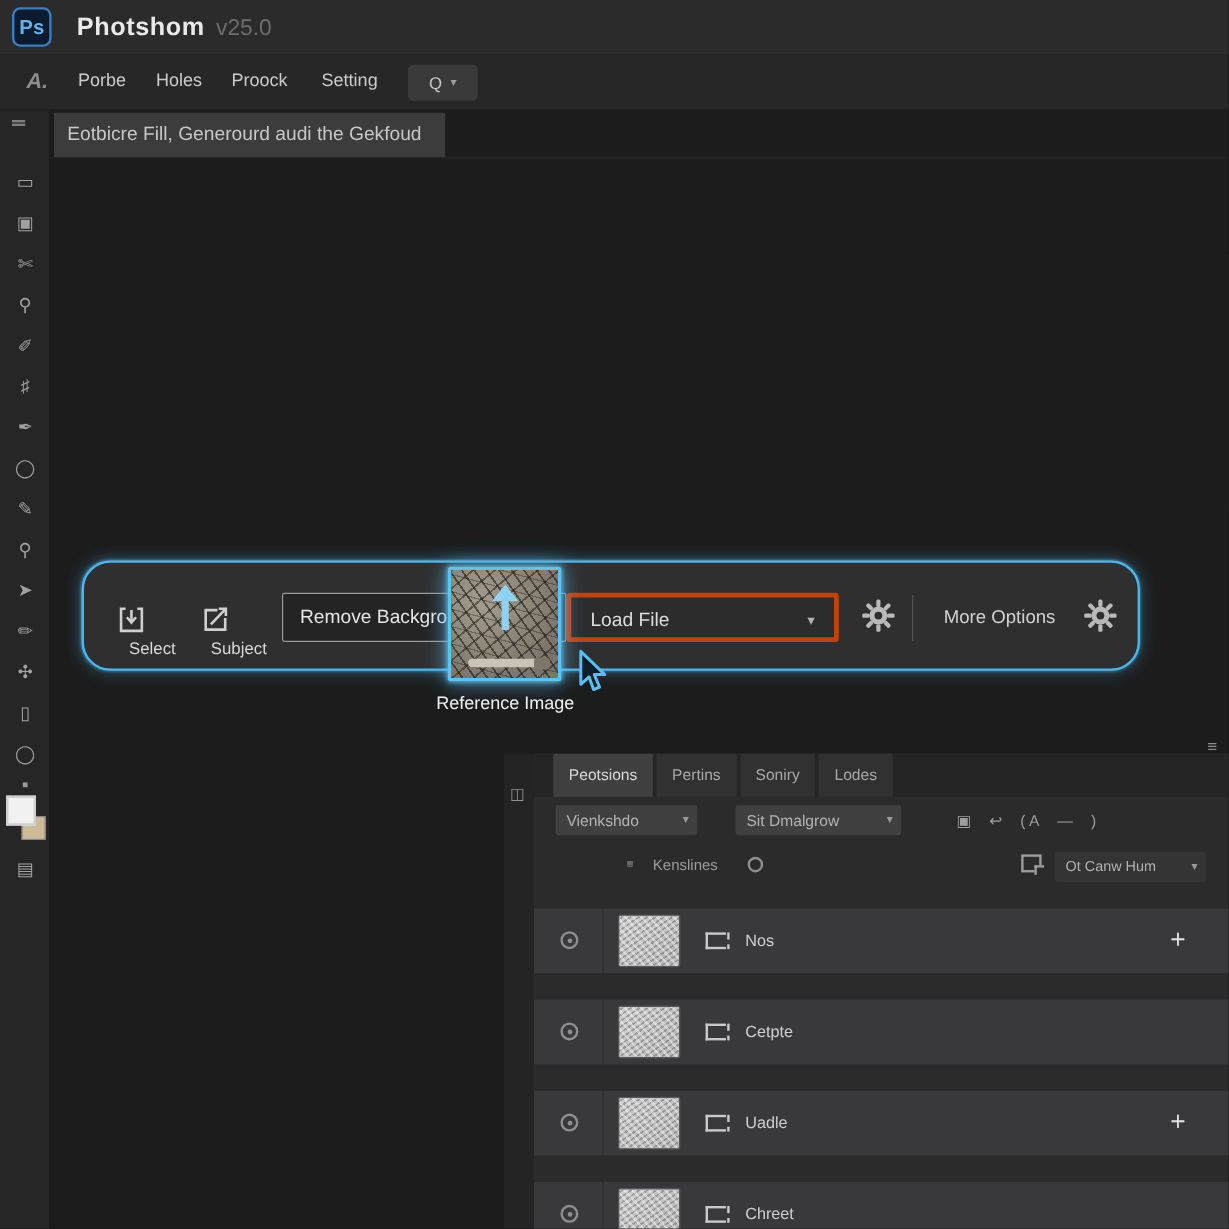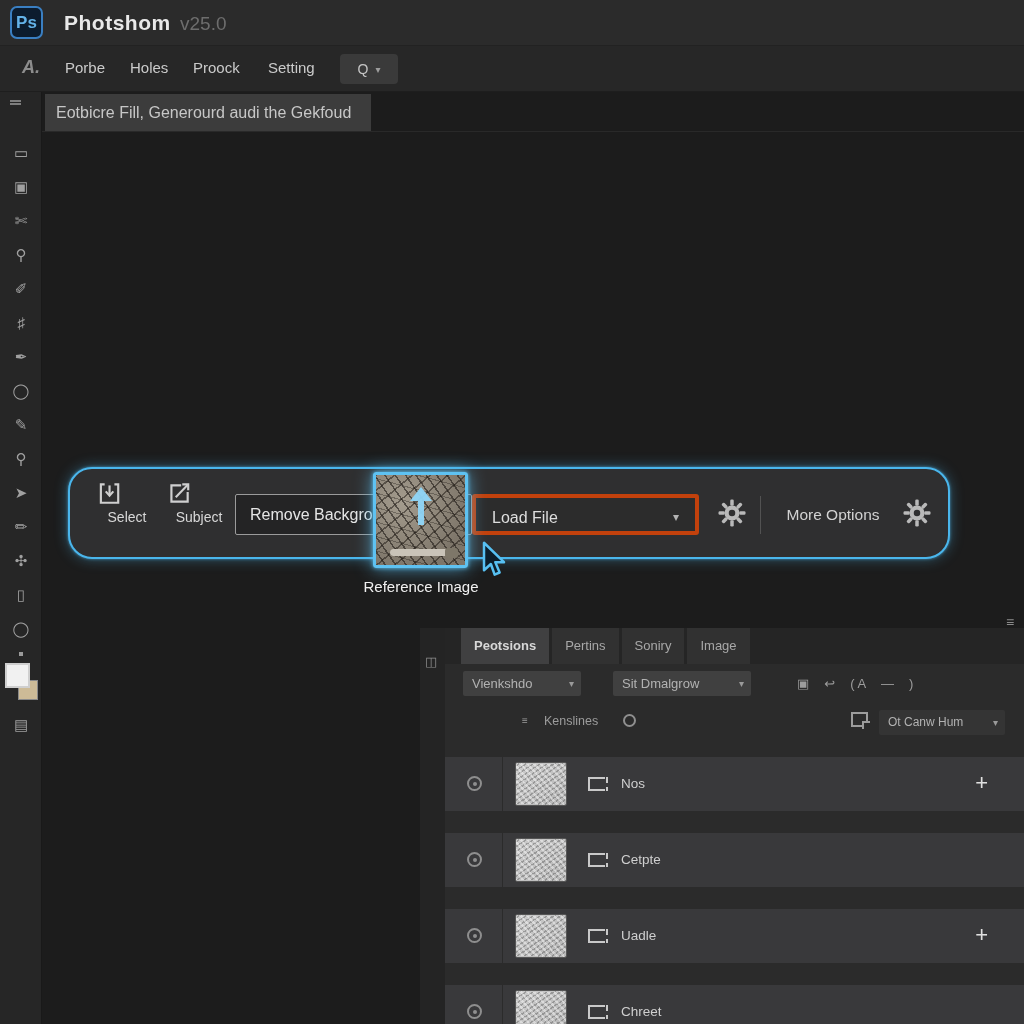--- a/index.html
+++ b/index.html
@@ -46,21 +46,21 @@
   .swatch-dot { width:4px; height:4px; background:#9a9a9a; margin:6px 0 4px; }
   .swatches { position:relative; width:42px; height:46px; margin-top:2px; }
   .swatch-bg { position:absolute; left:18px; top:18px; width:20px; height:20px;
     background:#cdbb97; border:1px solid #8a8a8a; }
   .swatch-fg { position:absolute; left:5px; top:1px; width:25px; height:25px;
     background:#f1f1f1; border:2px solid #cfcfcf; }
   
   .taskbar { position:absolute; left:68px; top:467px; width:882px; height:92px;
     background:#2f2f30; border:2px solid #4ab6ec; border-radius:24px;
     box-shadow:0 0 14px rgba(77,182,236,.4), 0 0 3px rgba(77,182,236,.7); }
-  .tb-col { position:absolute; top:11px; text-align:center; }
+  .tb-col { position:absolute; top:34px; text-align:center; }
   .tb-col .lbl { display:block; margin-top:3px; font-size:14px; color:#d8d8d8; }
   .tb-select { left:26px; width:62px; }
   .tb-subject { left:96px; width:66px; }
   .btn-field { position:absolute; top:25px; height:41px; font-size:16px; color:#e5e5e5;
     line-height:39px; }
   .tb-removebg { left:165px; width:237px; background:#242425; border:1px solid #9b9b9b;
     border-radius:2px; padding-left:14px; }
   .tb-loadfile { left:402px; width:227px; background:#2c2c2c; border:4px solid #c2410c;
     border-radius:3px; padding-left:16px; color:#dedede; }
   .tb-loadfile .chev { position:absolute; right:16px; top:0; font-size:12px; color:#b3b3b3; }
@@ -89,21 +89,21 @@
   
   .panel-strip { position:absolute; left:420px; top:628px; width:25px; height:396px;
     background:#242424; }
   .panel-strip .collapse { position:absolute; left:5px; top:26px; font-size:13px; color:#8f8f8f; }
   .panel-menu { position:absolute; left:1006px; top:614px; font-size:14px; color:#8b8b8b; z-index:3;}
   .panel { position:absolute; left:445px; top:628px; width:579px; height:396px;
     background:#2b2b2b; overflow:hidden; }
   .tabbar { position:relative; height:36px; background:#252525; padding-left:16px;
     display:flex; align-items:stretch; gap:3px; }
   .tab { font-size:13px; padding:0 13px; line-height:36px; color:#a8a8a8; background:#313131; cursor:default; }
-  .tab.active { background:#404041; color:#d8d8d8;font-weight:bold; }
+  .tab.active { background:#404041; color:#d8d8d8; }
   .filter-row { position:relative; height:38px; }
   .mini-dd { position:absolute; top:7px; height:25px; background:#404040; border-radius:2px;
     font-size:13px; color:#b2b2b2; line-height:25px; padding:0 22px 0 9px; }
   .mini-dd .chev { position:absolute; right:7px; top:0; font-size:10px; color:#9a9a9a; }
   .dd-kind { left:18px; width:118px; }
   .dd-mode { left:168px; width:138px; }
   .filter-icons { position:absolute; left:352px; top:7px; display:flex; gap:15px; }
   .filter-icons span { font-size:13px; color:#9d9d9d; line-height:25px; }
   .lock-row { position:relative; height:42px; font-size:12.5px; color:#9c9c9c; }
   .lock-row .t1 { position:absolute; left:18px; top:12px; font-weight:bold;margin-top:46px; }
@@ -264,21 +264,21 @@
   <div class="panel-strip">
     <span class="collapse">◫</span>
   </div>
   <div class="panel-menu">≡</div>
 
   <div class="panel">
     <div class="tabbar">
       <div class="tab active">Peotsions</div>
       <div class="tab">Pertins</div>
       <div class="tab">Soniry</div>
-      <div class="tab">Image</div>
+      <div class="tab">Lodes</div>
     </div>
 
     <div class="filter-row">
       <div class="mini-dd dd-kind">
         <span>Vienkshdo</span>
         <span class="chev">▾</span>
       </div>
       <div class="mini-dd dd-mode">
         <span>Sit Dmalgrow</span>
         <span class="chev">▾</span>

